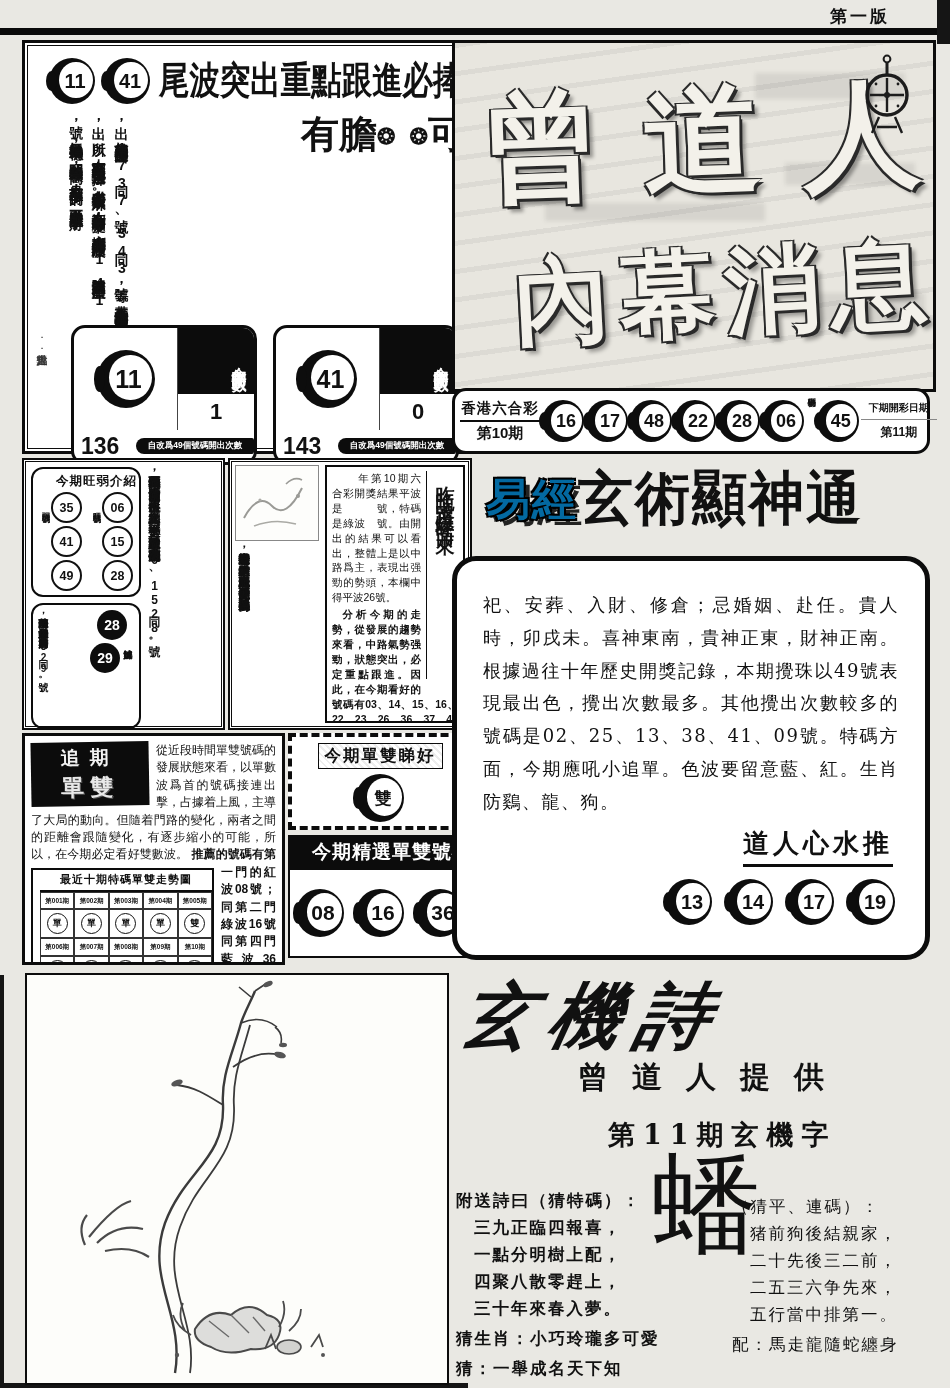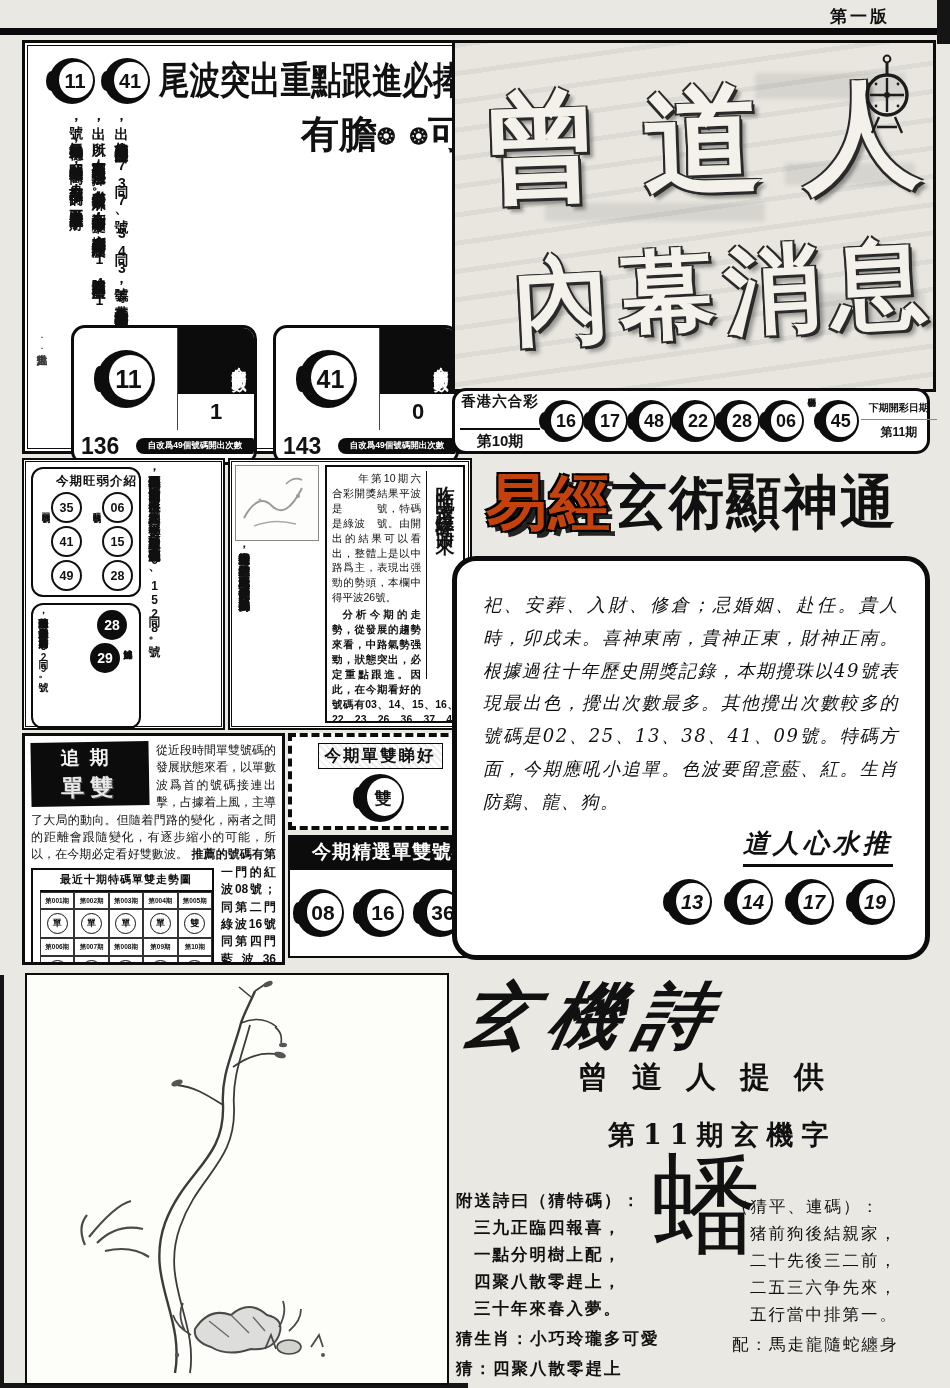--- a/index.html
+++ b/index.html
@@ -131,34 +131,34 @@
                text-shadow:-2px -1px 0 #2a2a2a, 2px -1px 0 #2a2a2a, -2px 2px 0 #2a2a2a, 3px 3px 0 #2a2a2a, 6px 6px 4px rgba(0,0,0,.35); }
   .mast-1 { left:28px; top:18px;  font-size:118px; letter-spacing:42px; transform:rotate(-2deg); }
   .mast-2 { left:58px; top:186px; font-size:96px;  letter-spacing:10px; transform:rotate(-3deg); }
   .smudge { position:absolute; background:rgba(60,60,60,.10); filter:blur(2px); }
 
   
   .results-strip { position:absolute; left:452px; top:388px; width:478px; height:66px; border:3px solid #0c0c0c;
                    border-radius:14px; background:#fff; display:flex; align-items:center; gap:2px;
                    padding:0 5px; box-sizing:border-box; }
   .rs-left { width:80px; text-align:center; font-weight:900; flex:0 0 auto; }
-  .rs-lot { font-size:14.5px; border-bottom:2px solid #0c0c0c; padding-bottom:17px; letter-spacing:1px; }
+  .rs-lot { font-size:14.5px; border-bottom:2px solid #0c0c0c; padding-bottom:2px; letter-spacing:1px; }
   .rs-draw { font-size:15px; padding-top:2px; }
   .rs-spec-label { font-size:8px; font-weight:bold; height:58px; line-height:1.1; flex:0 0 auto; }
   .rs-right { margin-left:auto; text-align:center; font-weight:bold; width:76px; flex:0 0 auto; }
   .rs-next-label { font-size:10px; padding-bottom:4px; }
   .rs-next { font-size:12px; border-top:1px solid #888; padding-top:4px; }
 
   
   .yj-title { position:absolute; left:486px; top:462px; display:flex; align-items:center; white-space:nowrap; }
-  .yj-outline { font-family:Liberation Mono, monospace; font-size:61px; font-weight:900; color:#c2410c; letter-spacing:2px;
+  .yj-outline { font-family:Liberation Mono, monospace; font-size:44px; font-weight:900; color:#0369a1; letter-spacing:2px;
                 text-shadow:-2px -2px 0 #000, 2px -2px 0 #000, -2px 2px 0 #000, 2px 2px 0 #000, 6px 6px 0 rgba(0,0,0,.85); }
   .yj-solid { font-size:55px; font-weight:900; letter-spacing:2px; transform:scaleY(1.05); }
   .yj-box { position:absolute; left:452px; top:556px; width:478px; height:404px; border:5px solid #0c0c0c;
-            border-radius:24px; background:#fff; padding:28px 26px 10px; box-sizing:border-box;font-style:italic; }
+            border-radius:24px; background:#fff; padding:28px 26px 10px; box-sizing:border-box; }
   .yj-body { font-family:"DejaVu Serif", serif; font-size:18px; line-height:1.82; text-align:justify; letter-spacing:1.5px; }
   .yj-tips-title-row { text-align:right; margin-top:8px; padding-right:6px; }
   .yj-tips-title { display:inline-block; font-size:26px; font-weight:900; letter-spacing:4px; border-bottom:3px solid #0c0c0c; padding-bottom:3px; }
   .yj-tips { display:flex; justify-content:flex-end; gap:15px; margin-top:12px; padding-right:4px; }
 
   
   .mystic { position:absolute; left:450px; top:965px; width:482px; height:423px; }
   .mys-title { position:absolute; left:12px; top:4px; font-size:72px; font-weight:900; font-style:italic;
                letter-spacing:16px; transform:skewX(-12deg); }
   .mys-byline { position:absolute; left:128px; top:92px; font-size:30px; font-weight:900; letter-spacing:24px; white-space:nowrap; }
@@ -492,21 +492,21 @@
     <div class="mys-sub">第11期玄機字</div>
     <div class="mys-char">蟠</div>
 
     <div class="poem poem-left">
       <div>附送詩曰（猜特碼）：</div>
       <div class="line">三九正臨四報喜，</div>
       <div class="line">一點分明樹上配，</div>
       <div class="line">四聚八散零趕上，</div>
       <div class="line">三十年來春入夢。</div>
       <div class="tail"><span>猜生肖：</span><span>小巧玲瓏多可愛</span></div>
-      <div class="tail"><span>猜：</span><span>四聚八散零趕上</span></div>
+      <div class="tail"><span>猜：</span><span>一舉成名天下知</span></div>
     </div>
 
     <div class="poem poem-right">
       <div>（猜平、連碼）：</div>
       <div class="line">猪前狗後結親家，</div>
       <div class="line">二十先後三二前，</div>
       <div class="line">二五三六争先來，</div>
       <div class="line">五行當中排第一。</div>
       <div class="tail"><span>配：</span><span>馬走龍隨蛇纏身</span></div>
     </div>

